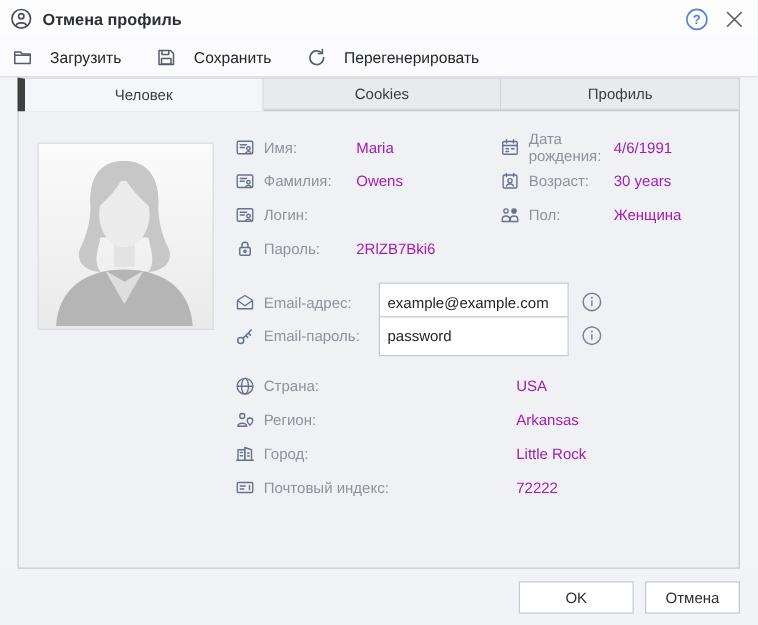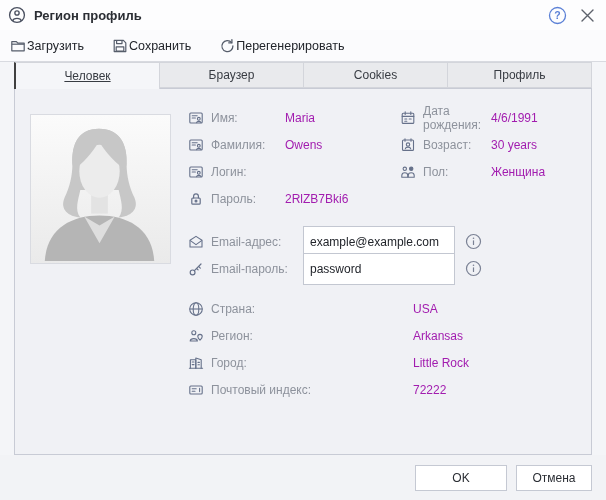--- a/index.html
+++ b/index.html
@@ -15,28 +15,28 @@
   .titlebar { height:30px; display:flex; align-items:center; padding:0 12px 0 8px; background:#fdfdfe; }
   .title-icon { width:18px; height:18px; color:#4a5060; }
   .title-text { font-weight:bold; font-size:13px; margin-left:8px; color:#2b2e34; }
   .spacer { flex:1; }
   .help-btn { width:19px; height:19px; color:#5b80d6; cursor:pointer; }
   .close-btn { width:13px; height:13px; margin-left:14px; color:#5d626c; cursor:pointer; }
 
   
   .toolbar { height:31px; background:#fbfbfd; border-bottom:1px solid #d8dae0;
              display:flex; align-items:center; padding:0 10px; gap:28px; }
-  .tbtn { display:flex; align-items:center; gap:1px; color:#22252b; font-size:12.5px; cursor:pointer; }
+  .tbtn { display:flex; align-items:center; gap:14px; color:#22252b; font-size:12.5px; cursor:pointer; }
   .tbtn .ti { width:16px; height:16px; color:#565d6b; }
 
   
   .tabs { display:flex; margin:0 14px; height:26px; position:relative; z-index:2; }
   .tab { flex:1; display:flex; align-items:center; justify-content:center; box-sizing:border-box;
          background:#e9eaed; border:1px solid #d3d5db; border-left:none; color:#383c43; cursor:pointer; }
-  .tab:first-child { border-left:2px solid #404040;text-decoration:underline; }
+  .tab:first-child { border-left:6px solid #404040; }
   .tab.active { background:#f5f6f9; border-bottom:none; height:27px; }
 
   
   .panel { position:relative; margin:0 14px; height:367px; box-sizing:border-box;
            background:#f0f1f5; border:1px solid #c8cbd5; z-index:1; }
 
   .avatar-box { position:absolute; left:15px; top:25px; width:139px; height:148px;
                 border:1px solid #d9dbe1; background:linear-gradient(180deg,#fbfbfb,#eaeaea); }
 
   .group { position:absolute; }
@@ -70,21 +70,21 @@
 <body>
 
 <div class="titlebar">
   <span class="title-icon">
     <svg viewBox="0 0 16 16" width="18" height="18" fill="none" stroke="currentColor" stroke-width="1.2" stroke-linecap="round">
       <circle cx="8" cy="8" r="6.6"></circle>
         <circle cx="8" cy="6.2" r="1.9"></circle>
       <path d="M4.3 12.9c.5-2.6 6.9-2.6 7.4 0"></path>
     </svg>
   </span>
-  <span class="title-text">Регион профиль</span>
+  <span class="title-text">Отмена профиль</span>
   <span class="spacer"></span>
   <span class="help-btn">
     <svg viewBox="0 0 19 19" width="19" height="19" fill="none" stroke="currentColor" stroke-width="1.3">
       <circle cx="9.5" cy="9.5" r="8"></circle>
       <text x="9.5" y="13.2" text-anchor="middle" font-size="10.5" font-weight="bold" fill="currentColor" stroke="none">?</text>
     </svg>
   </span>
   <span class="close-btn">
     <svg viewBox="0 0 13 13" width="13" height="13" fill="none" stroke="currentColor" stroke-width="1.4" stroke-linecap="round">
       <path d="M1 1l11 11M12 1L1 12"></path>
@@ -121,23 +121,20 @@
     </span>
     <span>Перегенерировать</span>
   </span>
 </div>
 
 <div class="tabs">
   <div class="tab active">
       <span>Человек</span>
     </div>
   <div class="tab">
-      <span>Браузер</span>
-    </div>
-  <div class="tab">
       <span>Cookies</span>
     </div>
   <div class="tab">
       <span>Профиль</span>
     </div>
 </div>
 
 <div class="panel">
 
   <div class="avatar-box">

